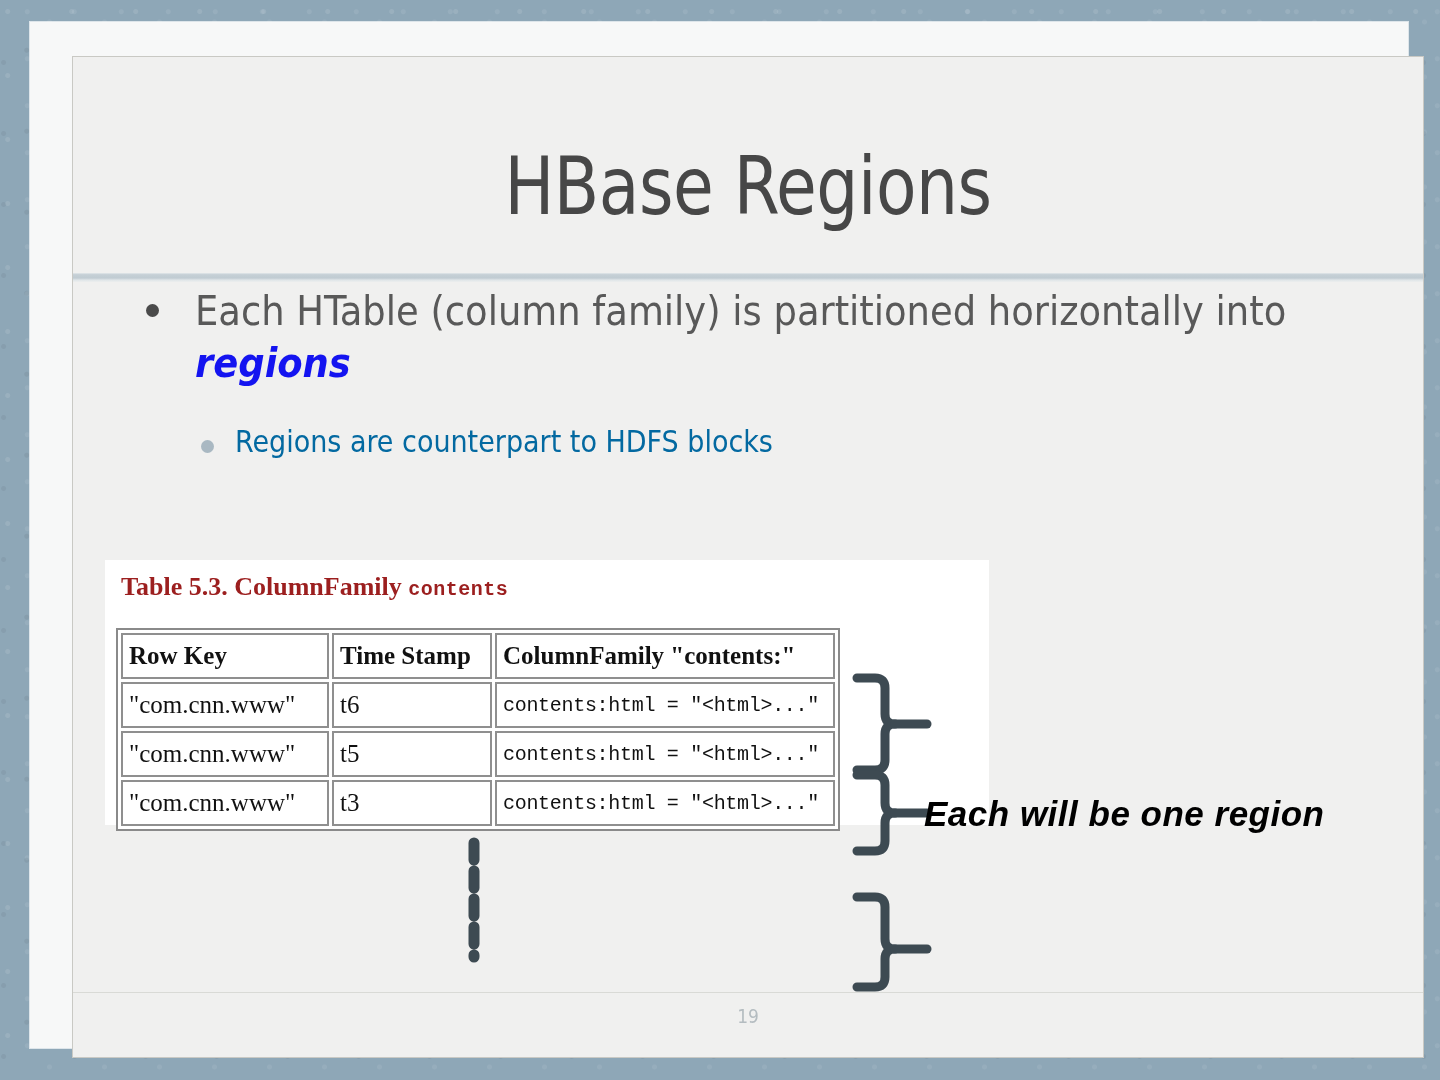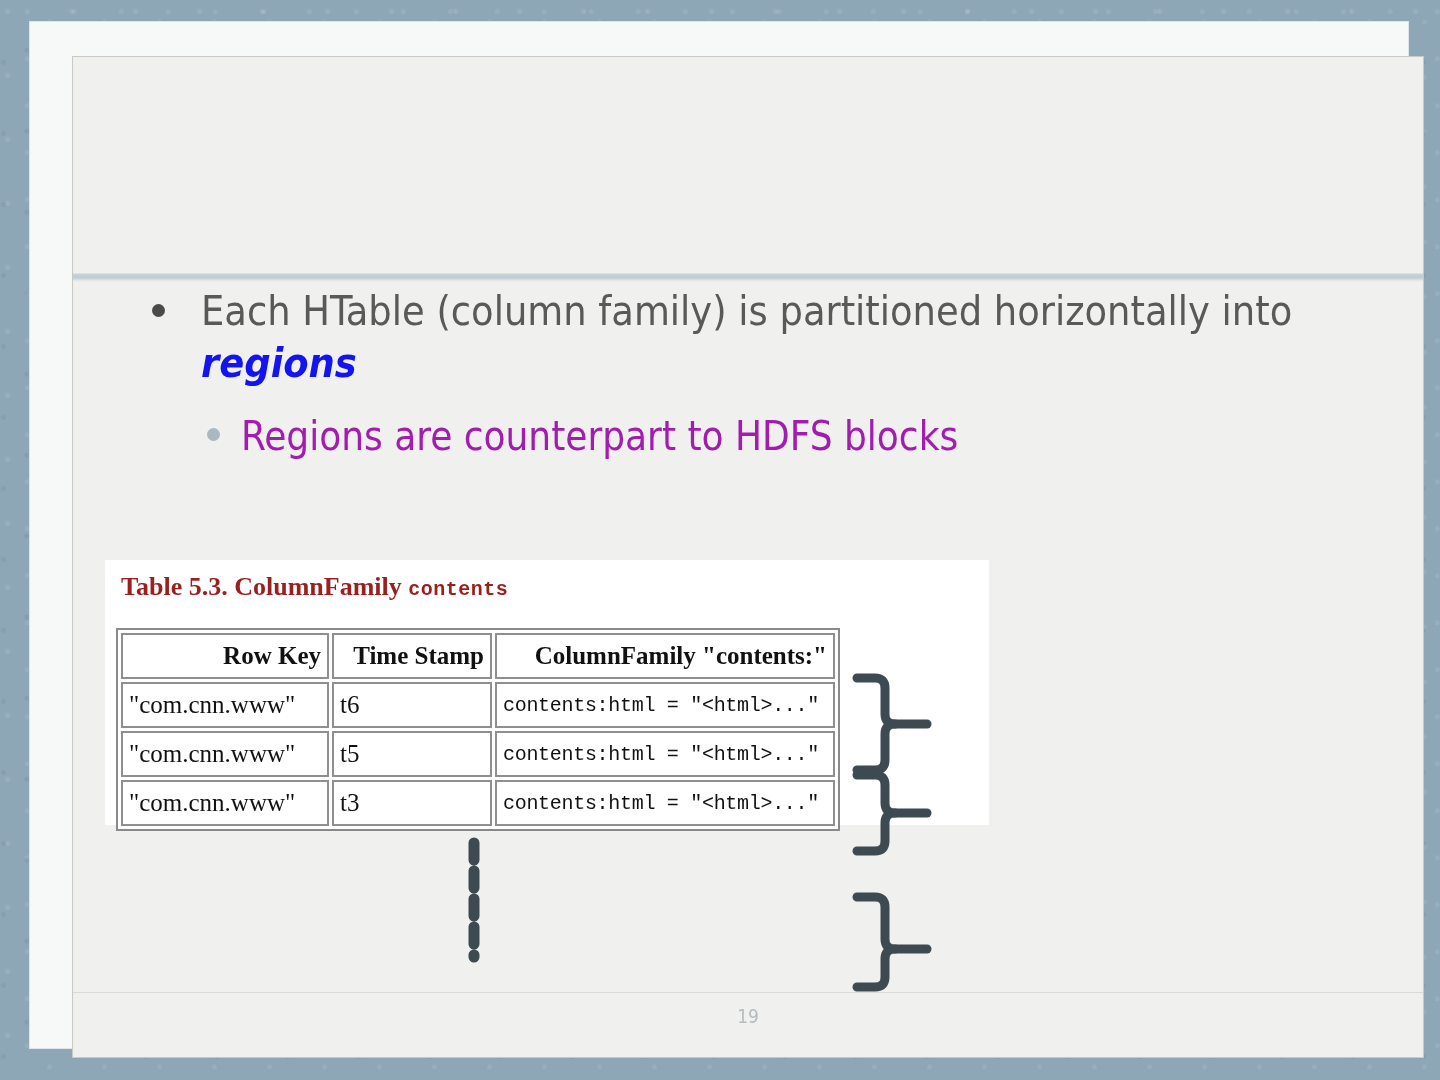--- a/index.html
+++ b/index.html
@@ -82,21 +82,21 @@
     top: 216px;
     width: 100%;
     height: 9px;
     background: linear-gradient(to bottom,
        #e3e8ea 0%, #c6d0d6 18%, #c0cbd2 55%, #dfe5e8 78%, #eceeee 100%);
   }
 
   
   .body-area {
     position: absolute;
-    left: 6px;
+    left: 0;
     top: 228px;
     width: 100%;
   }
   .bullet-l1 {
     position: relative;
     padding-left: 122px;
     padding-right: 50px;
     font-size: 41px;
     line-height: 1.28;
     color: #595959;
@@ -112,25 +112,25 @@
     background: #4a4a4a;
   }
   .kw-regions {
     color: #1414f0;
     font-style: italic;
     font-weight: bold;
     font-family: "DejaVu Sans Condensed", "Liberation Sans", sans-serif;
   }
   .bullet-l2 {
     position: relative;
-    margin-top: 22px;
+    margin-top: 34px;
     padding-left: 162px;
-    font-size: 40px;
+    font-size: 30px;
     line-height: 1.2;
-    color: #a21caf;
+    color: #0369a1;
     font-family: "DejaVu Sans Condensed", "Liberation Sans", sans-serif;
   }
   .bullet-l2 .dot {
     position: absolute;
     left: 128px;
     top: 16px;
     width: 13px;
     height: 13px;
     border-radius: 50%;
     background: #a9b8c2;
@@ -178,21 +178,20 @@
     height: 38px;
     vertical-align: middle;
     text-align: left;
     font-family: "Liberation Serif", "DejaVu Serif", serif;
   }
   .htable th {
     font-weight: bold;
     font-size: 25px;
     color: #111111;
     white-space: nowrap;
-    text-align: right;
   }
   .htable td.rowkey, .htable td.ts {
     font-family: "Liberation Serif", "DejaVu Serif", serif;
     font-size: 25px;
     color: #111111;
     white-space: nowrap;
   }
   .htable td.cfval {
     font-family: "Liberation Mono", "DejaVu Sans Mono", monospace;
     font-size: 20px;
@@ -246,20 +245,23 @@
   }
 </style>
 </head>
 <body>
 
 <div class="backdrop"></div>
 
 <div class="slide-mat">
   <div class="slide">
 
+    <div class="title-area">
+      <div class="slide-title">HBase Regions</div>
+    </div>
     <div class="title-divider"></div>
 
     <div class="body-area">
 
       <div class="bullet-l1">
         <span class="dot"></span><span>Each HTable (column family) is partitioned horizontally into </span><span class="kw-regions">regions</span>
       </div>
 
       <div class="bullet-l2">
         <span class="dot"></span><span>Regions are counterpart to HDFS blocks</span>
@@ -311,18 +313,19 @@
         <path d="M 784 718 L 802 718 Q 812 718 812 728 L 812 746 Q 812 756 822 756 Q 812 756 812 766 L 812 784 Q 812 794 802 794 L 784 794"></path>
         <line x1="822" y1="756" x2="854" y2="756"></line>
 
         <path d="M 784 840 L 802 840 Q 812 840 812 850 L 812 882 Q 812 892 822 892 Q 812 892 812 902 L 812 920 Q 812 930 802 930 L 784 930"></path>
         <line x1="822" y1="892" x2="854" y2="892"></line>
 
         <line x1="401" y1="786" x2="401" y2="900" stroke-width="11" stroke-dasharray="17 11"></line>
       </g>
     </svg>
 
+    <div class="annotation">Each will be one region</div>
 
     <div class="footer-rule"></div>
     <div class="page-number">19</div>
 
   </div>
 </div>
 
 </body></html>

